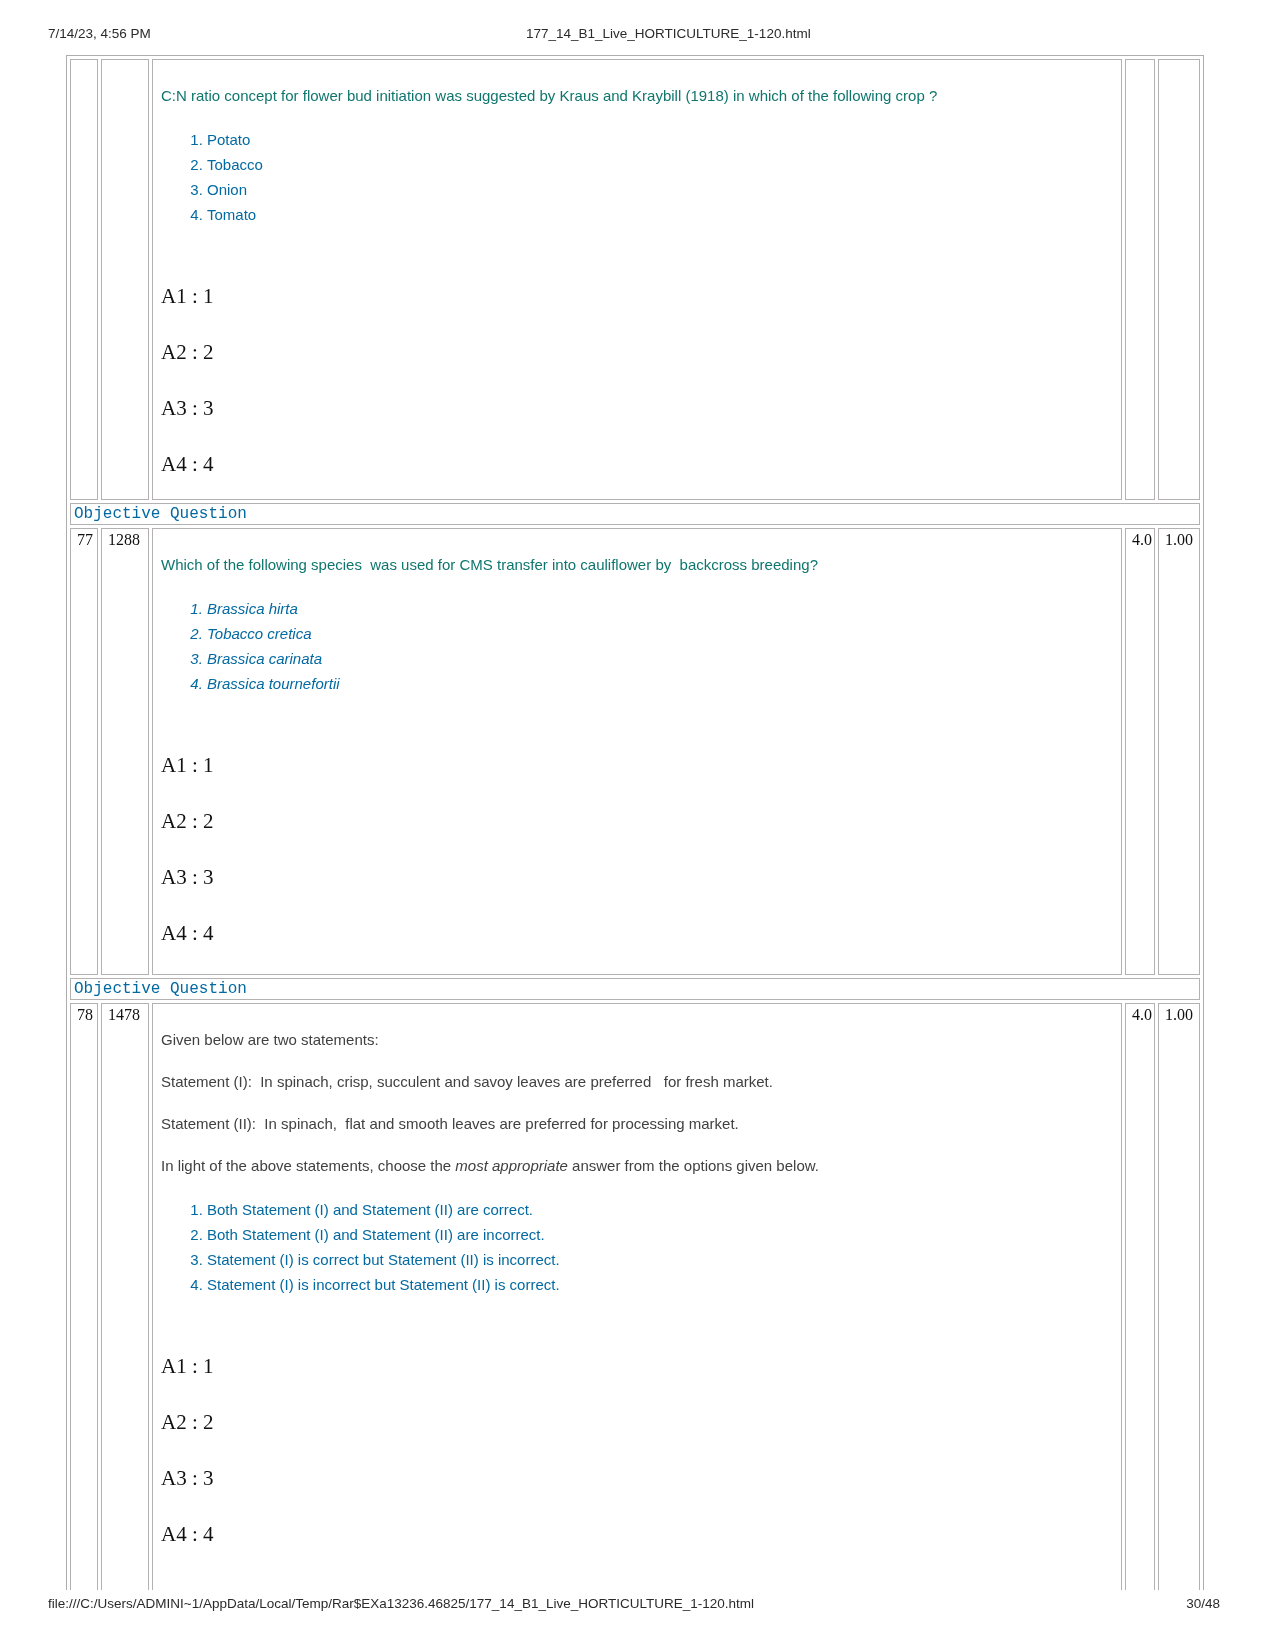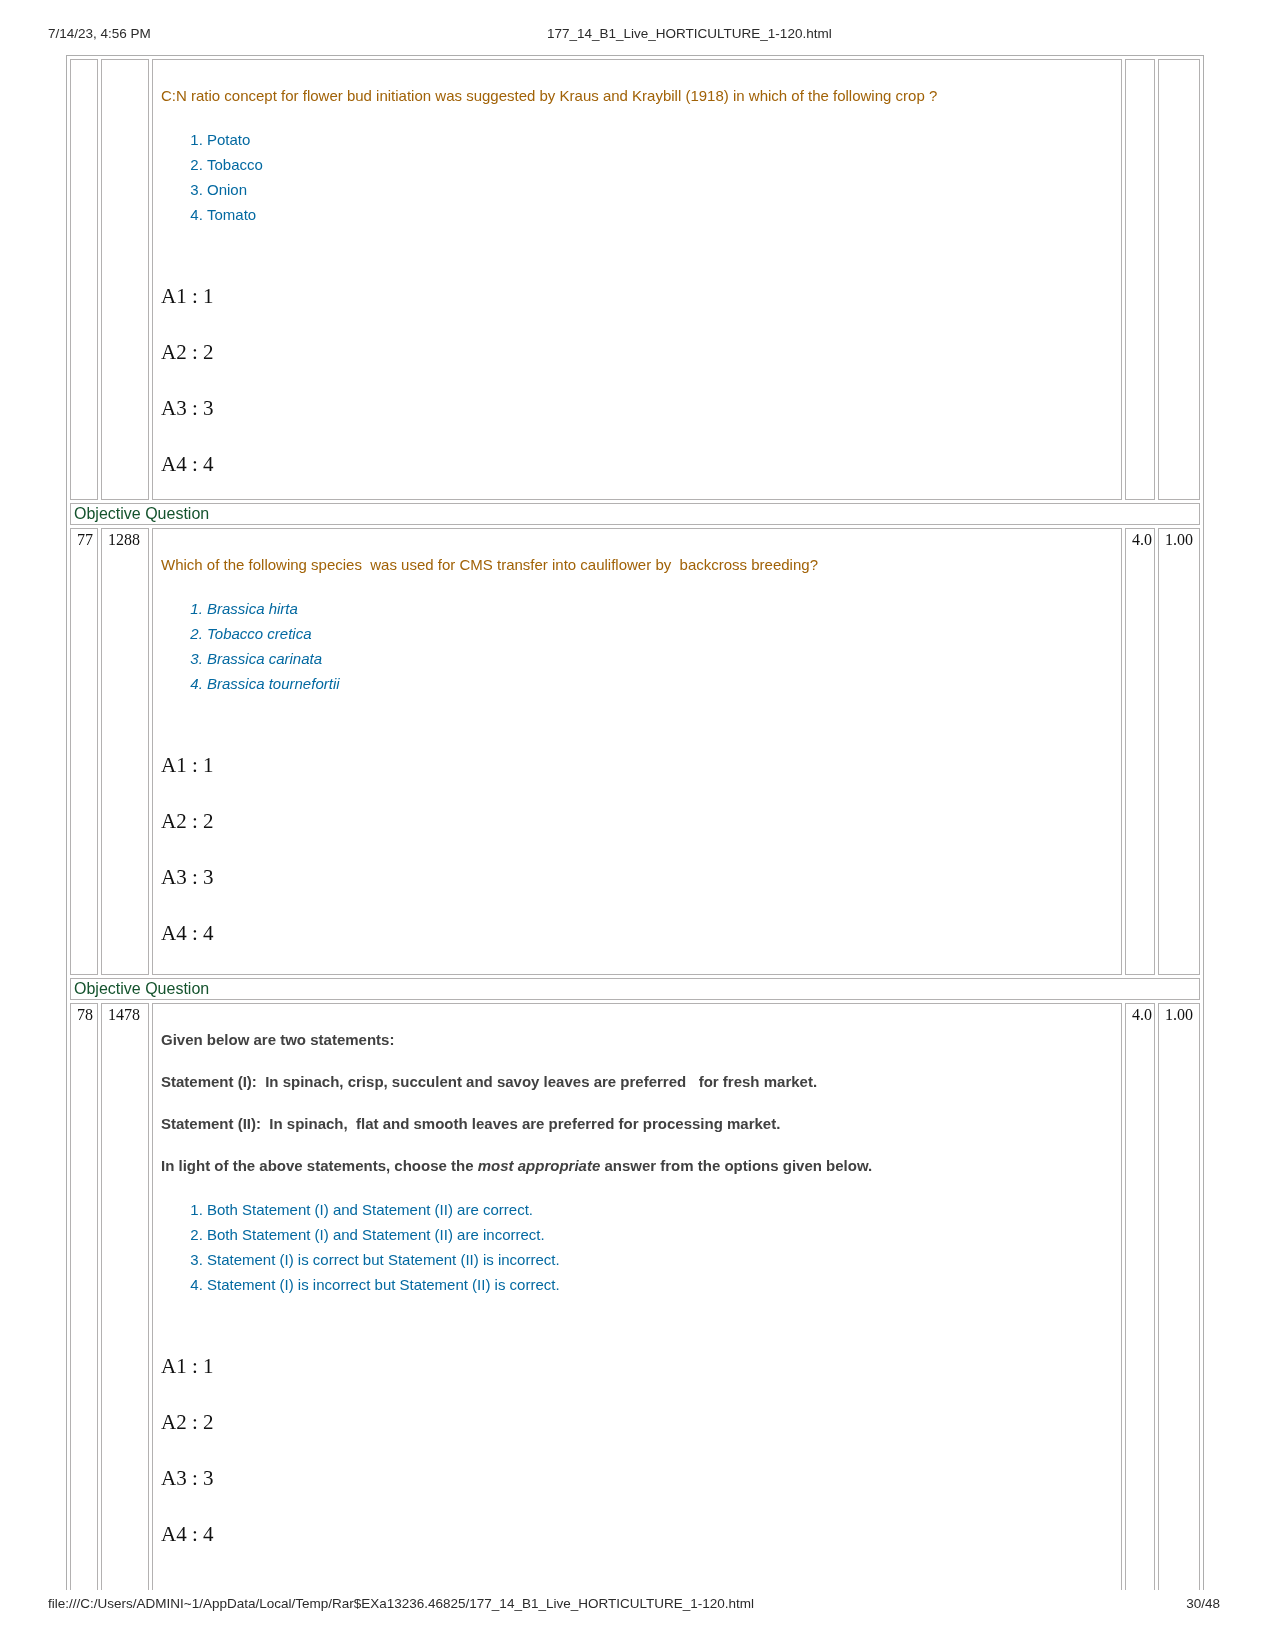--- a/index.html
+++ b/index.html
@@ -16,21 +16,21 @@
   .print-header, .print-footer {
     position: absolute;
     left: 0;
     width: 100%;
     font-size: 13.5px;
     color: #2b2b2b;
     font-family: "Liberation Sans", sans-serif;
   }
   .print-header { top: 26px; }
   .hdr-date { position: absolute; left: 48px; top: 0; }
-  .hdr-title { position: absolute; left: 547px; top: 0; }
+  .hdr-title { position: absolute; left: 526px; top: 0; }
   .print-footer { top: 1596px; }
   .ftr-path { position: absolute; left: 48px; top: 0; }
   .ftr-page { position: absolute; right: 55px; top: 0; }
 
   
   .content-clip {
     position: absolute;
     left: 66px;
     top: 55px;
     width: 1150px;
@@ -59,52 +59,51 @@
   col.w-neg  { width: 42px; }
 
   td.c-num, td.c-id, td.c-marks, td.c-neg {
     font-family: "Liberation Serif", serif;
     font-size: 16px;
     color: #111111;
     padding: 2px 6px;
     overflow: hidden;
   }
   td.oq-cell {
-    font-family: Liberation Sans, sans-serif;
+    font-family: Liberation Mono, monospace;
     font-size: 16px;
-    color: #14532d;
+    color: #0369a1;
     padding: 1px 3px;
     height: 20px;
   }
 
   td.c-body {
     padding: 3px 8px 10px 8px;
     overflow: hidden;
   }
   td.c-body.h-cont { height: 441px; }
   td.c-body.h-q77  { height: 447px; }
   td.c-body.h-q78  { height: 620px; }
 
   
   .qtext {
     font-family: "Liberation Sans", sans-serif;
     font-size: 15px;
     line-height: 21px;
-    color: #a16207;
+    color: #0f766e;
     margin: 22px 0 21px 0;
     white-space: pre-wrap;
   }
   .qpar {
     font-family: "Liberation Sans", sans-serif;
     font-size: 15px;
     line-height: 21px;
     color: #414141;
     margin: 21px 0;
     white-space: pre-wrap;
-    font-weight: bold;
   }
   .qpar:first-child, .qtext:first-child { margin-top: 22px; }
   ol.opts {
     font-family: "Liberation Sans", sans-serif;
     font-size: 15px;
     color: #0369a1;
     margin: 21px 0;
     padding: 0 0 0 46px;
   }
   ol.opts li {

